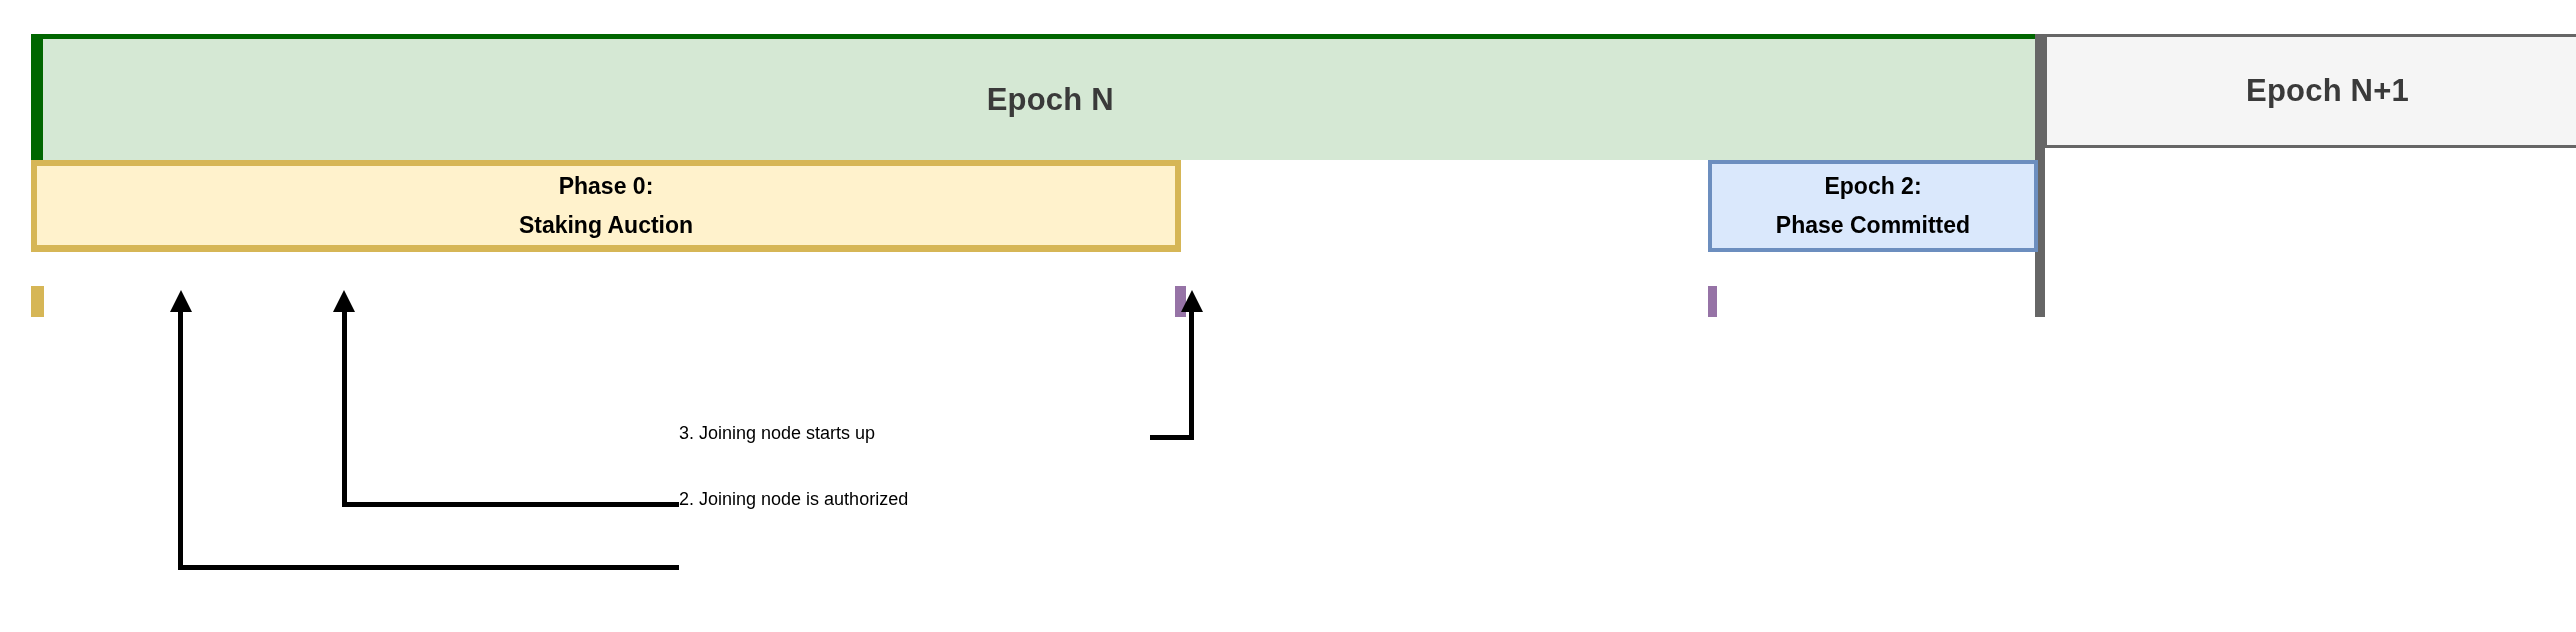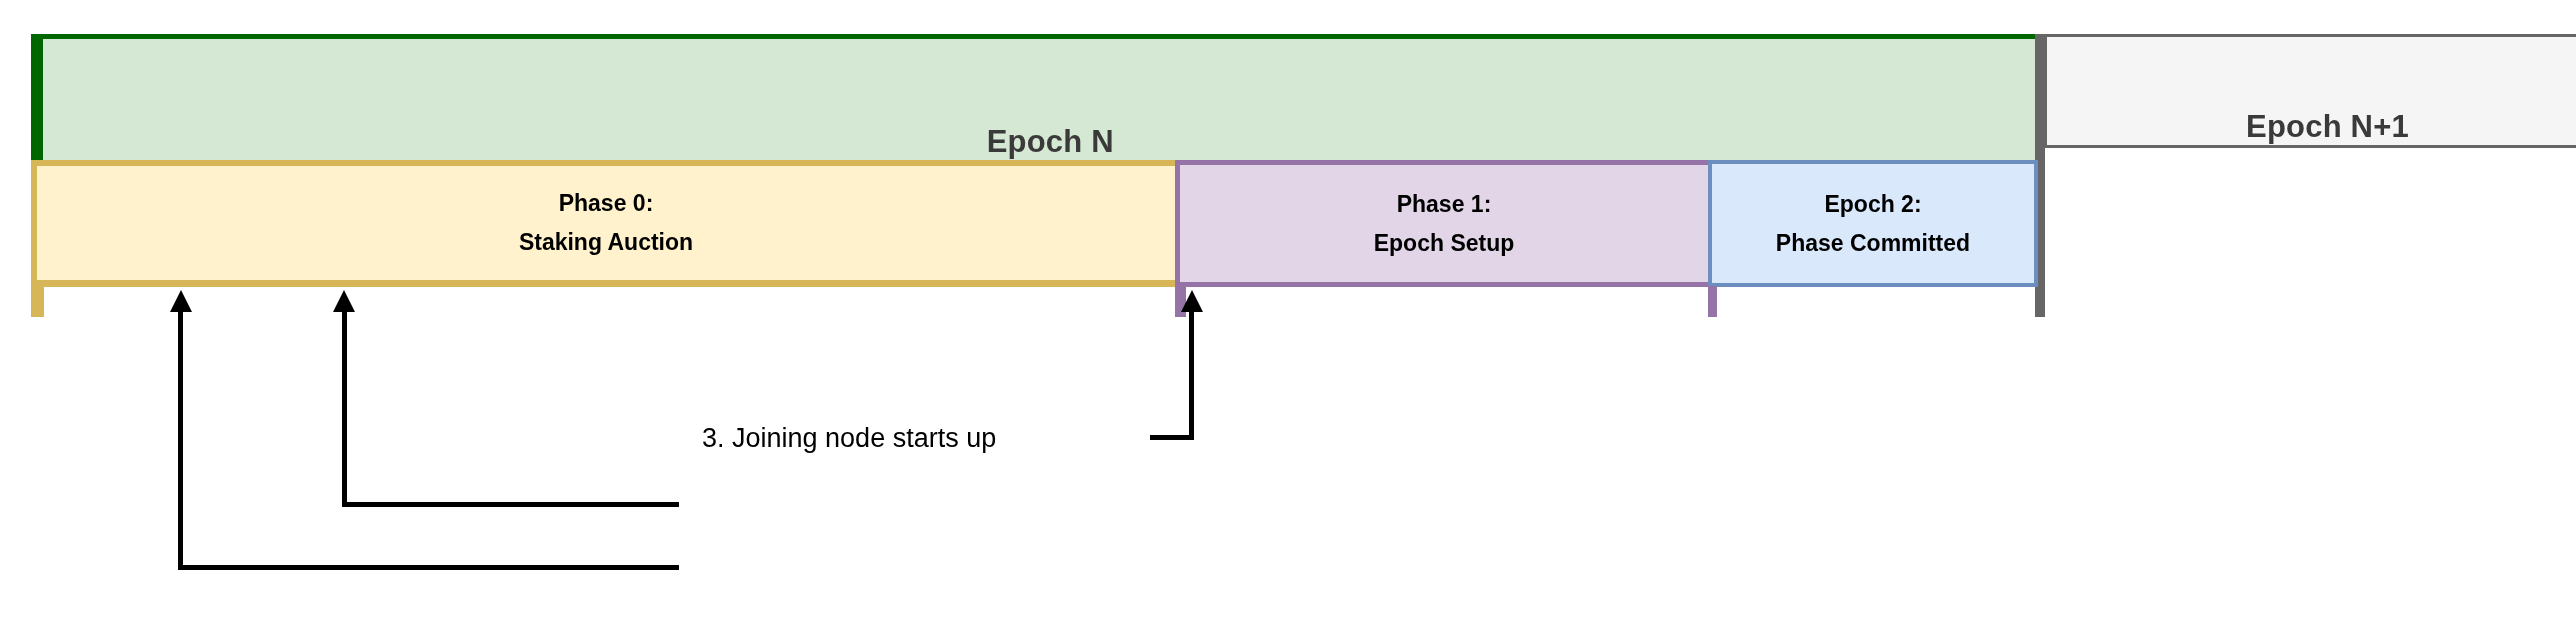--- a/index.html
+++ b/index.html
@@ -16,21 +16,21 @@
     height: 632px;
     background: #ffffff;
     overflow: hidden;
   }
 
   
   .epoch-box {
     position: absolute;
     box-sizing: border-box;
     display: flex;
-    align-items: flex-end;
+    align-items: center;
     justify-content: center;
     font-weight: bold;
     color: #3a3a3a;
     font-size: 31px;
     letter-spacing: 0.2px;
     padding-left: 32px;
   }
   #epoch-n {
     left: 31px;
     top: 34px;
@@ -60,21 +60,21 @@
     width: 10.2px;
     height: 283px;
     background: #666666;
   }
 
   
   .phase-box {
     position: absolute;
     box-sizing: border-box;
     top: 160px;
-    height: 127px;
+    height: 92px;
     display: flex;
     flex-direction: column;
     align-items: center;
     justify-content: center;
     font-weight: bold;
     color: #000000;
     font-size: 23px;
     line-height: 1.42;
     white-space: nowrap;
   }
@@ -126,25 +126,24 @@
     width: 0;
     height: 0;
     border-left: 11px solid transparent;
     border-right: 11px solid transparent;
     border-bottom: 22px solid #000000;
   }
 
   
   .annotation {
     position: absolute;
-    font-size: 27px;
+    font-size: 18px;
     color: #000000;
     white-space: nowrap;
     font-family: "Liberation Sans", sans-serif;
-    margin-left: 23px;
   }
 </style>
 </head>
 <body>
 
 <div id="canvas">
 
   <div class="epoch-box" id="epoch-n">
     <span id="epoch-n-label">Epoch N</span>
   </div>
@@ -153,24 +152,20 @@
 
   <div class="epoch-box" id="epoch-next">
     <span>Epoch N+1</span>
   </div>
 
   <div class="phase-box" id="phase-0">
     <span>Phase 0:</span>
     <span class="phase-line-2">Staking Auction</span>
   </div>
 
-  <div class="phase-box" id="phase-1">
-    <span>Phase 1:</span>
-    <span class="phase-line-2">Epoch Setup</span>
-  </div>
 
   <div class="phase-box" id="phase-2">
     <span>Epoch 2:</span>
     <span class="phase-line-2">Phase Committed</span>
   </div>
 
   <div class="tail" id="tail-phase0"></div>
   <div class="tail" id="tail-phase1b"></div>
   <div class="tail" id="tail-phase2"></div>
 
@@ -181,16 +176,17 @@
   <div class="arrowhead" style="left:333px; top:290px;"></div>
   <div class="vline" style="left:342px; top:310px; height:197px;"></div>
   <div class="hline" style="left:342px; top:502px; width:337px;"></div>
 
   <div class="arrowhead" style="left:1181px; top:290px;"></div>
   <div class="vline" style="left:1189px; top:310px; height:130px;"></div>
   <div class="hline" style="left:1150px; top:435px; width:44px;"></div>
 
   <div class="annotation" style="left:679px; top:423px;">3. Joining node starts up</div>
 
+  <div class="annotation" style="left:679px; top:489px;">2. Joining node is authorized</div>
 
 
 </div>
 
 
 </body></html>

